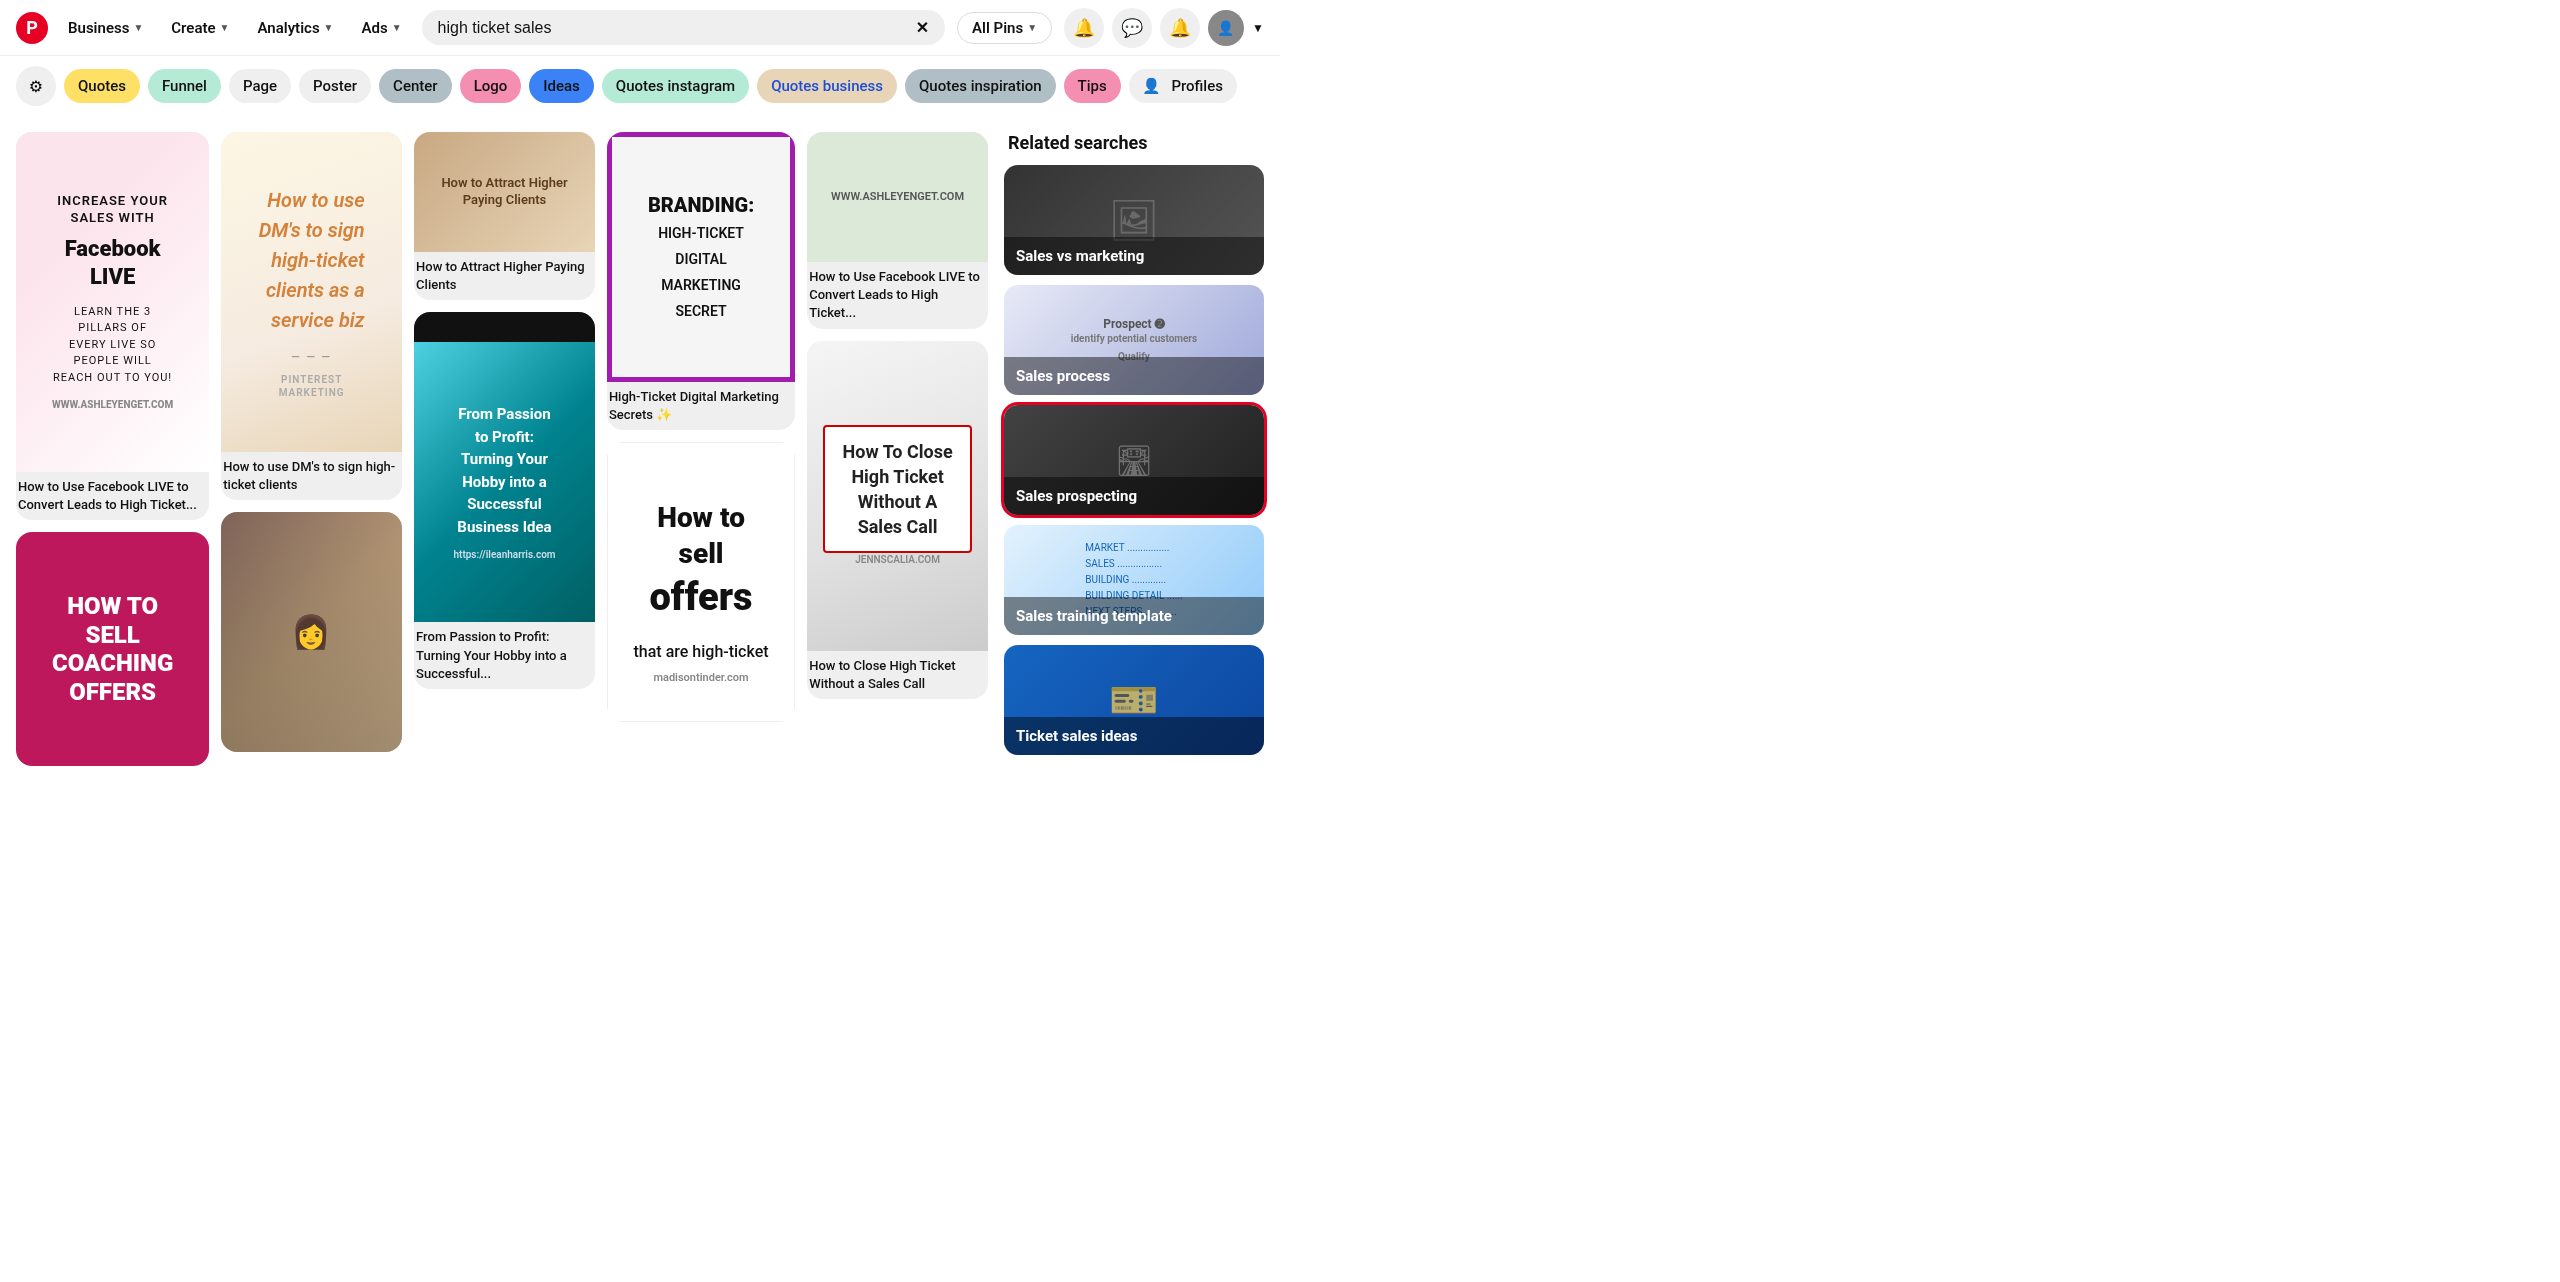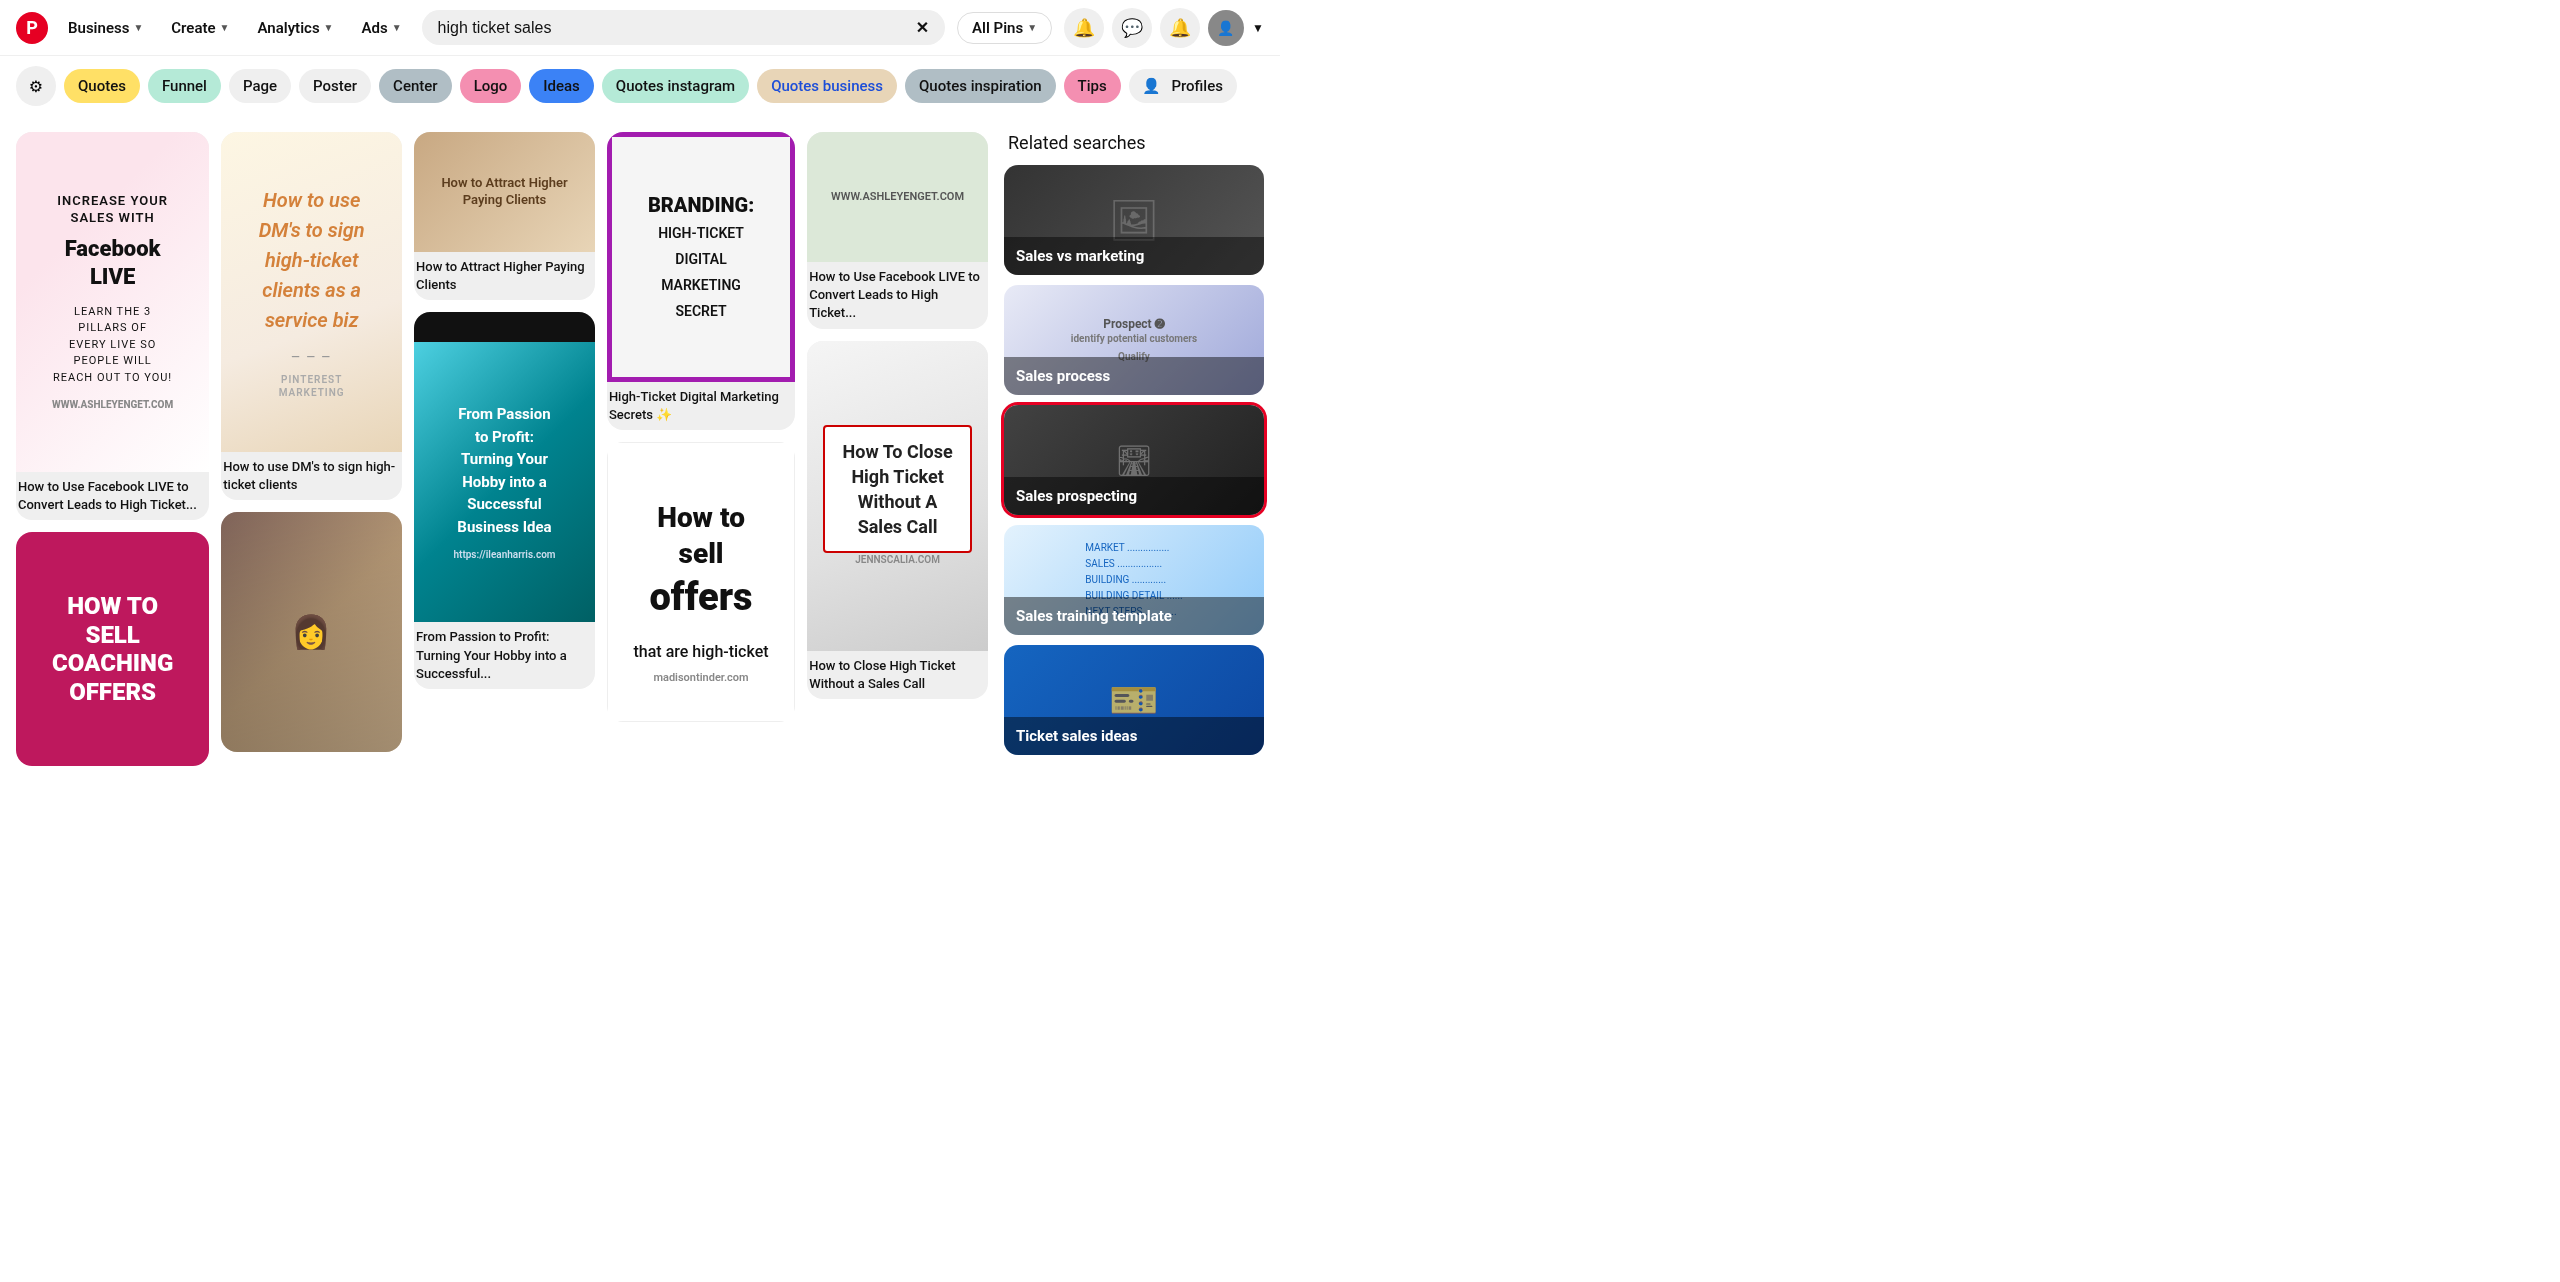--- a/index.html
+++ b/index.html
@@ -129,21 +129,21 @@
       text-align: center; padding: 16px;
       line-height: 1.3;
     }
 
     
     .right-sidebar {
       width: 260px;
       flex-shrink: 0;
     }
     .related-searches-title {
-      font-size: 18px; font-weight: 400; color: #111;
+      font-size: 18px; font-weight: 700; color: #111;
       margin-bottom: 12px; padding-left: 4px;
     }
     .related-card {
       border-radius: 14px;
       overflow: hidden;
       margin-bottom: 10px;
       cursor: pointer;
       position: relative;
       height: 110px;
       display: flex; align-items: flex-end;
@@ -278,21 +278,21 @@
             HOW TO<br>SELL<br>COACHING<br>OFFERS
           </div>
         </div>
       </div>
     </div>
 
     <div class="column">
 
       <div class="pin-card">
         <div class="pin-img-block" style="height:320px; background: linear-gradient(160deg, #fdf6e3 0%, #f5ebe0 60%, #e8d5b7 100%); flex-direction:column; justify-content:center; padding:24px;">
-          <div style="color:#d4813a; font-size:20px; font-weight:600; text-align:center; line-height:1.5; font-style:italic;">
+          <div style="color:#d4813a; font-size:20px; font-weight:600; text-align:right; line-height:1.5; font-style:italic;">
             How to use<br>DM's to sign<br>high-ticket<br>clients as a<br>service biz
           </div>
           <div style="margin-top:16px; color:#999; font-size:11px; letter-spacing:2px; text-transform:uppercase;">— — —</div>
           <div style="margin-top:8px; font-size:10px; color:#aaa; text-transform:uppercase; letter-spacing:1px;">PINTEREST<br>MARKETING</div>
         </div>
         <div class="caption-text">How to use DM's to sign high-ticket clients</div>
       </div>
 
       <div class="pin-card">
         <div class="pin-img-block" style="height:240px; background: linear-gradient(135deg, #8d6e63 0%, #c8a882 50%, #e8c9a0 100%); position:relative; overflow:hidden;">

